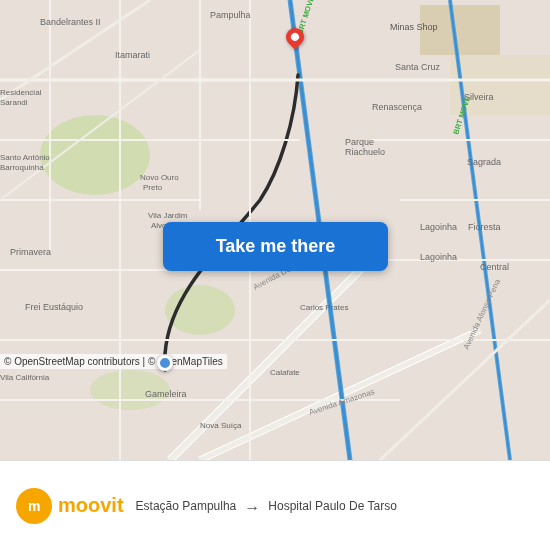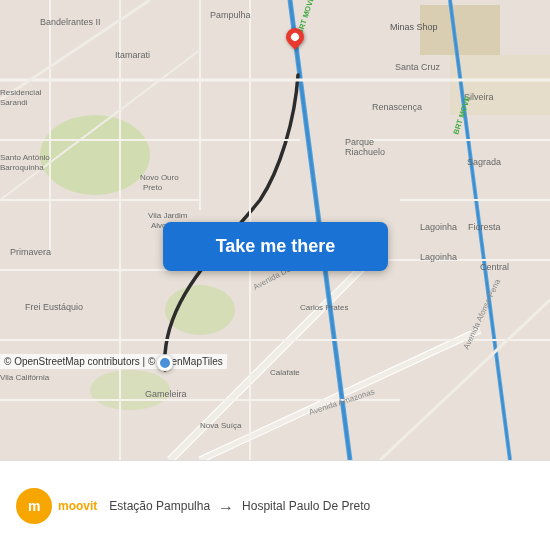--- a/index.html
+++ b/index.html
@@ -251,21 +251,21 @@
 </div>
 
 <div id="bottom-bar">
   <div id="moovit-logo">
     <div id="moovit-logo-icon">
       <svg width="22" height="22" viewBox="0 0 22 22" fill="none">
         <circle cx="11" cy="11" r="11" fill="#f7a600"></circle>
         <text x="5" y="16" font-size="14" fill="white" font-family="Arial" font-weight="bold">m</text>
       </svg>
     </div>
-    <span style="font-size:12px;font-weight:bold;color:#f7a600;">moovit</span>
+    <span style="font-size:20px;font-weight:bold;color:#f7a600;">moovit</span>
   </div>
 
   <div id="route-info">
     <span id="origin-text">Estação Pampulha</span>
     <span id="arrow-icon">→</span>
-    <span id="destination-text">Hospital Paulo De Preto</span>
+    <span id="destination-text">Hospital Paulo De Tarso</span>
   </div>
 </div>
 
 </body></html>

